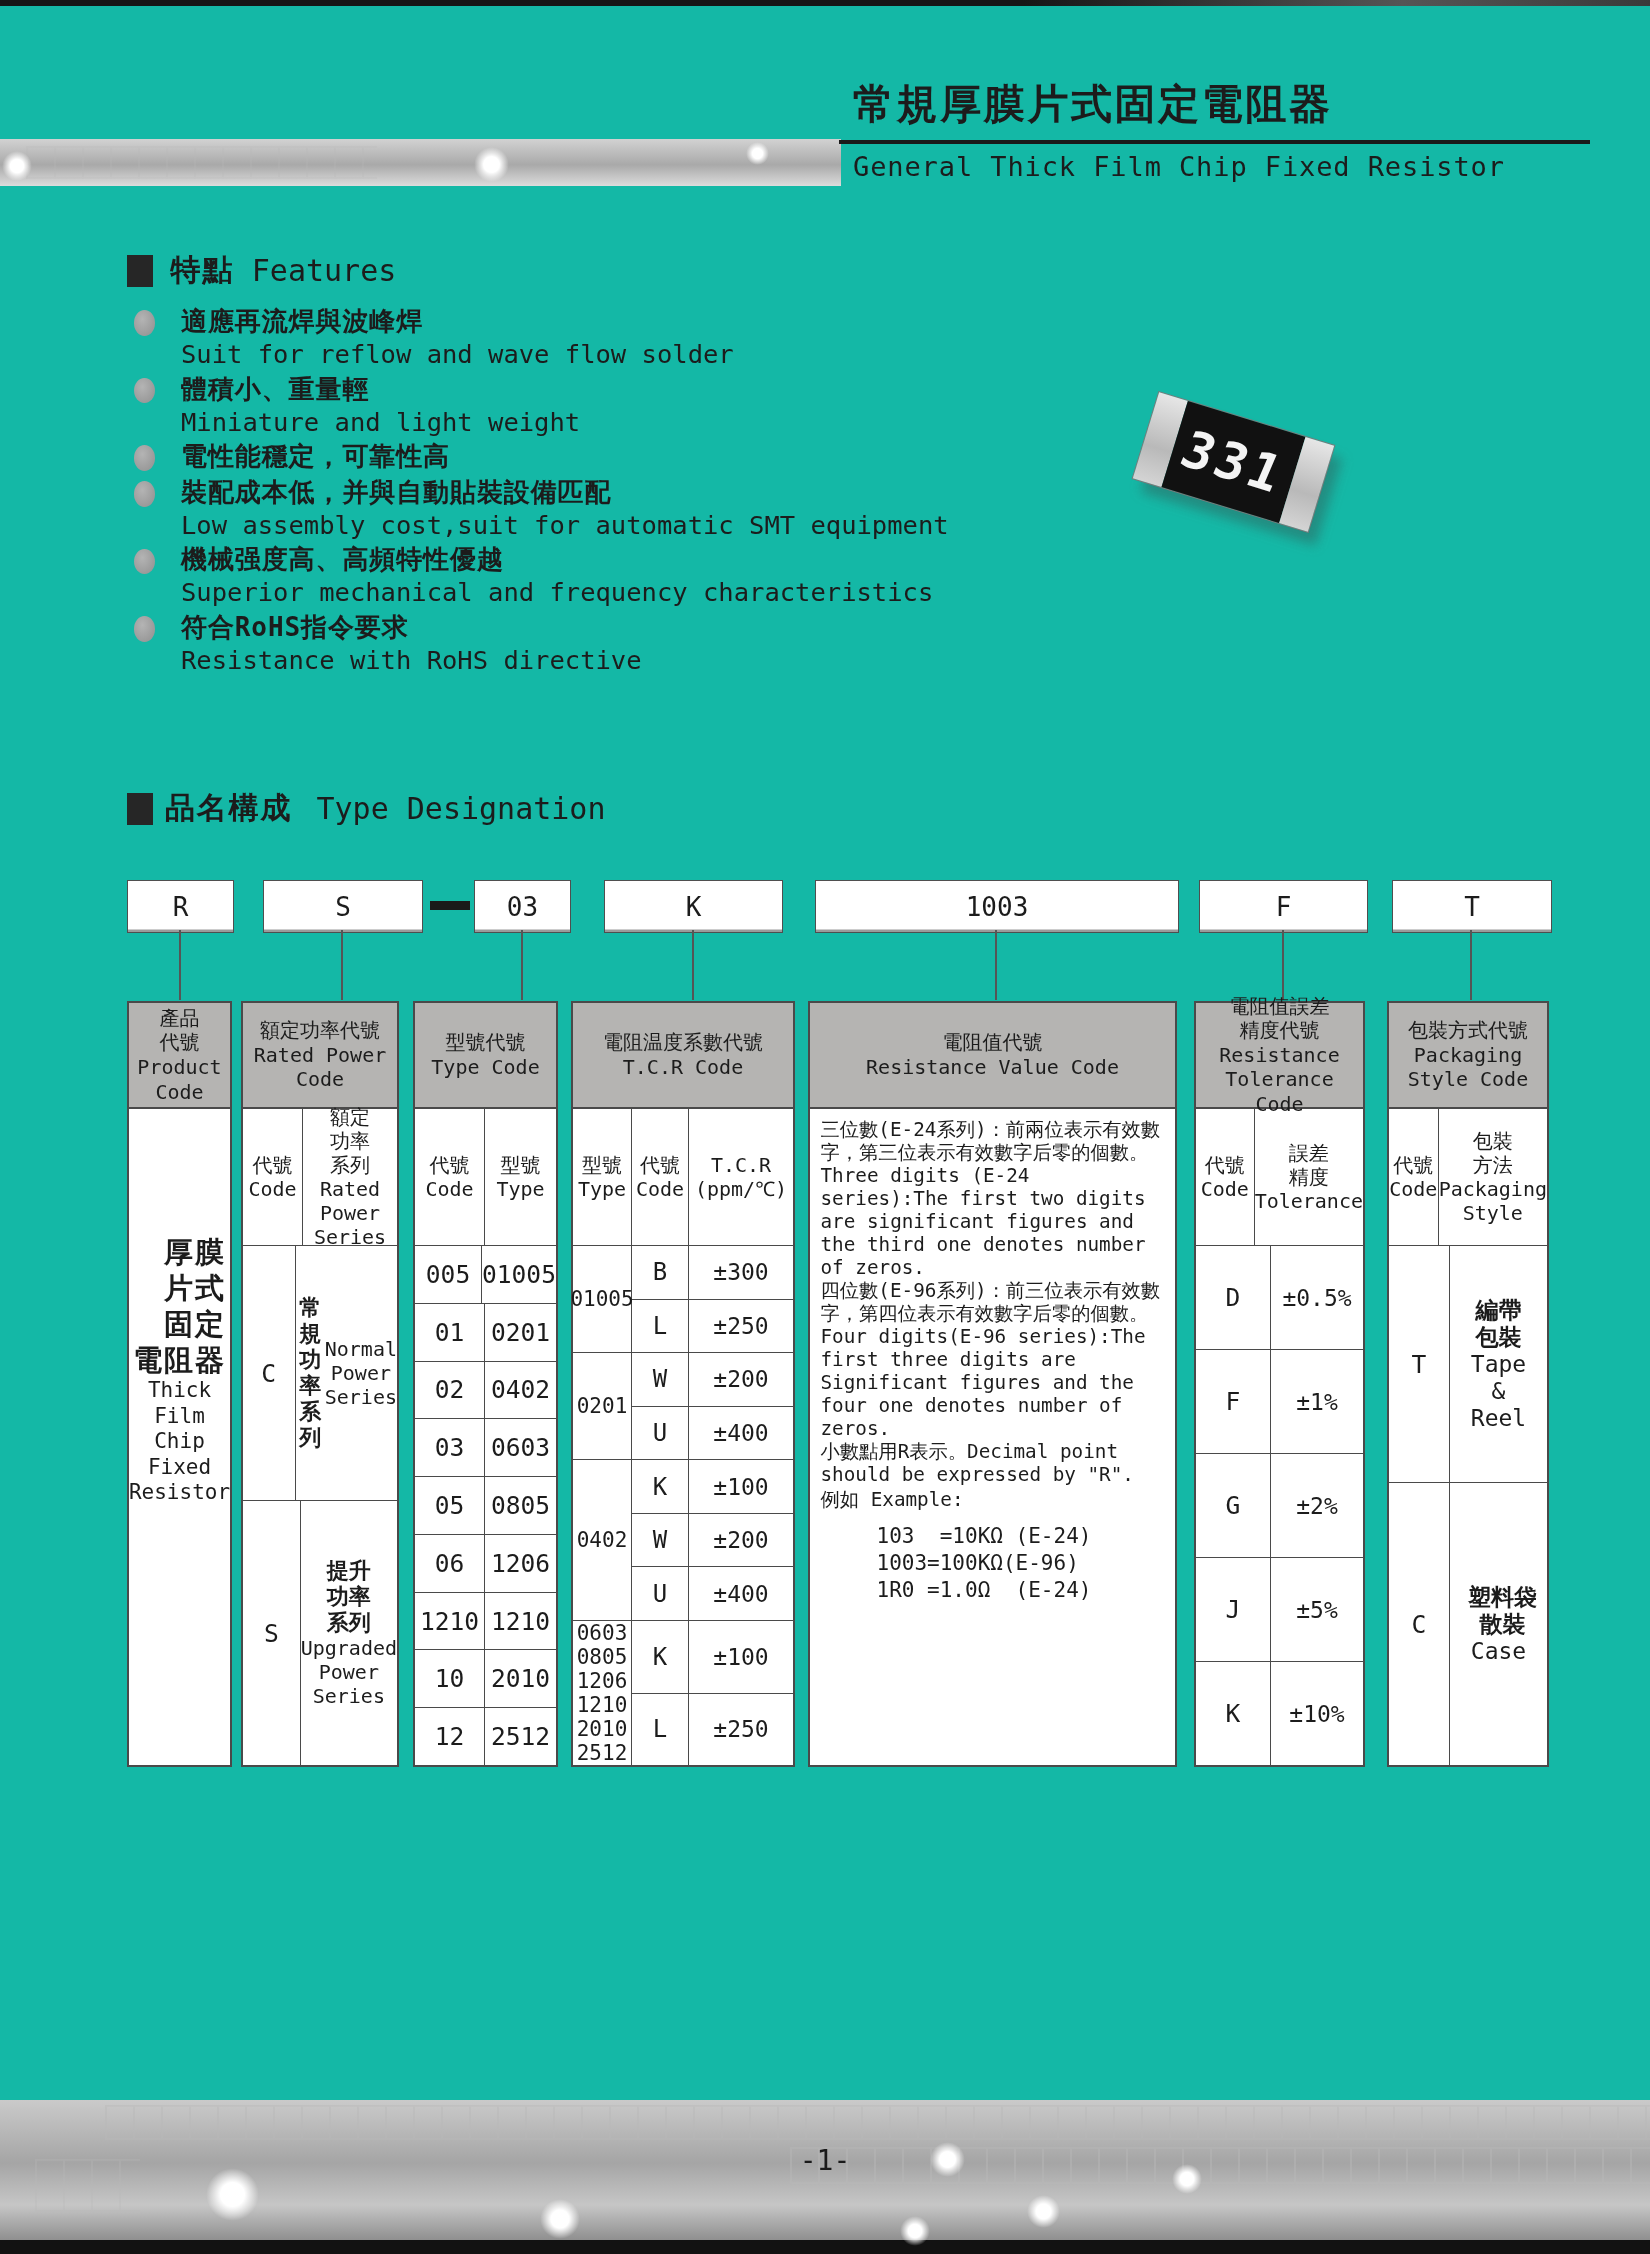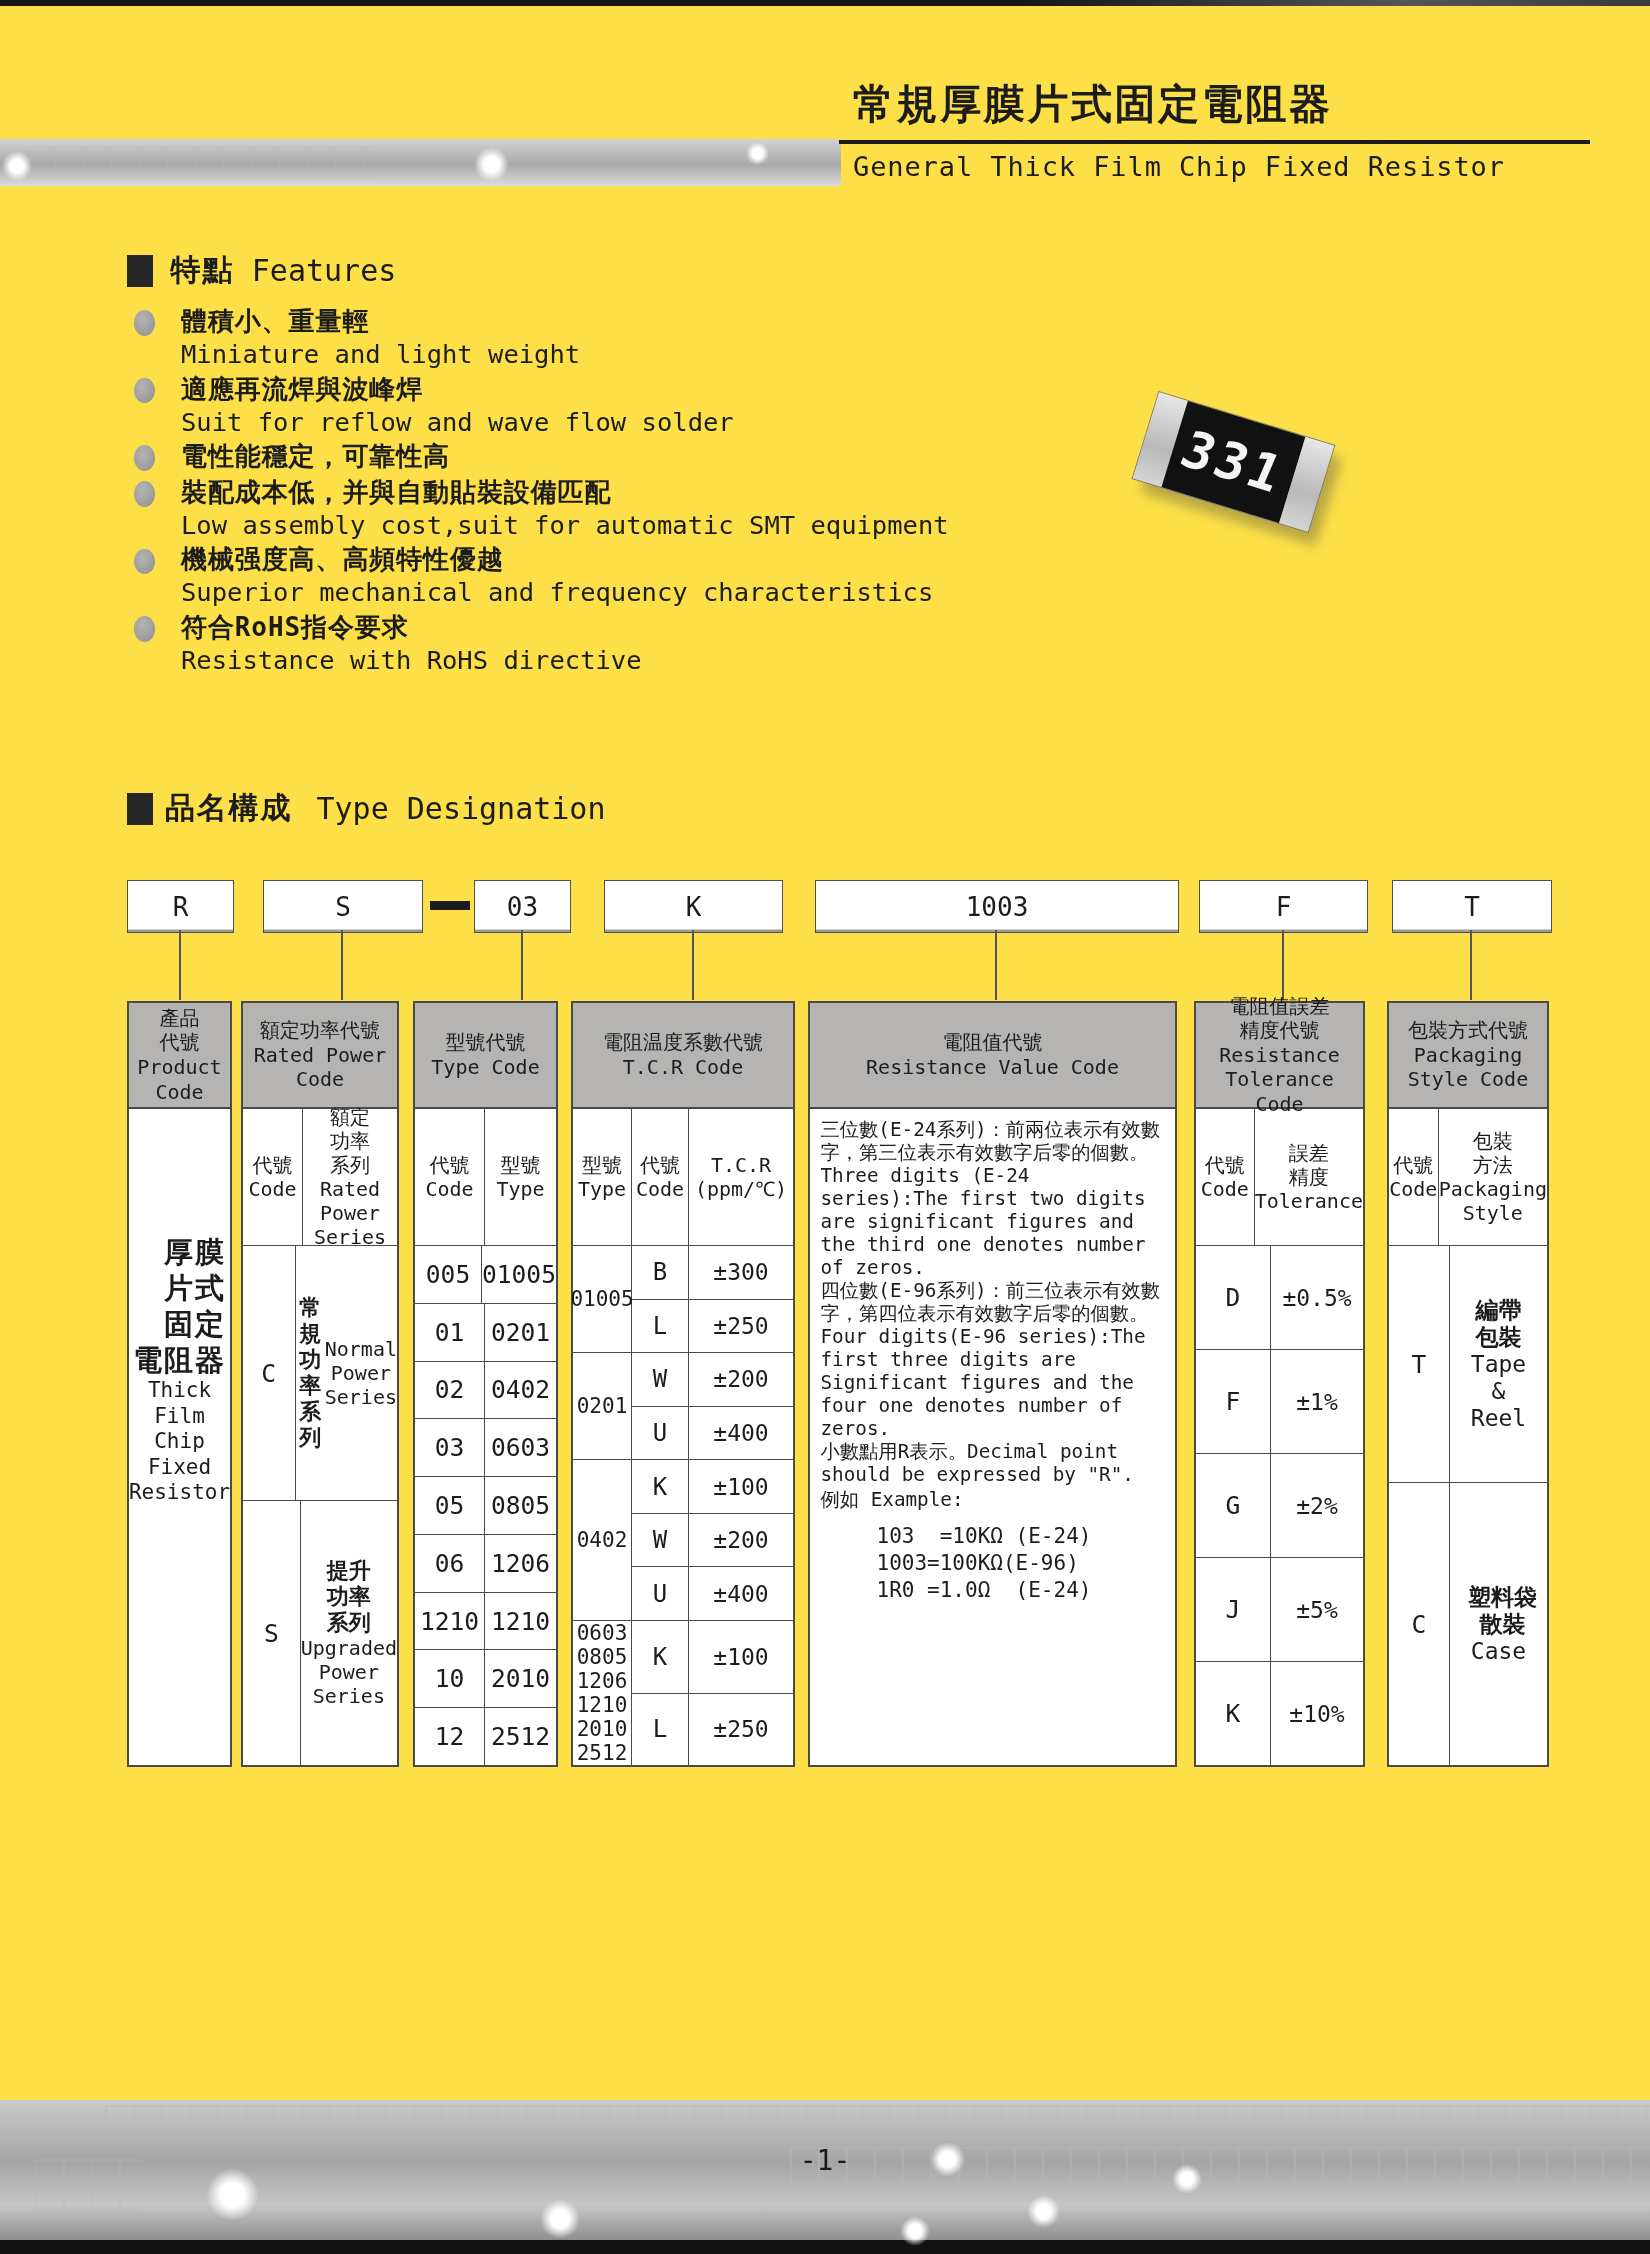--- a/index.html
+++ b/index.html
@@ -1,17 +1,17 @@
 <!DOCTYPE html>
 <html style="font-size:14px"><head>
 <meta charset="utf-8">
 <style>
   html,body{margin:0;padding:0;background:#e8e8e8;}
   #page{
-    position:relative; width:1650px; height:2254px; background:#fde047;
+    position:relative; width:1650px; height:2254px; background:#14b8a6;
     font-family:"DejaVu Sans Mono", monospace; color:#1c1c1c; overflow:hidden;
   }
   .abs{position:absolute;}
   
   .edge-top{left:0;top:0;width:100%;height:6.1px;background:linear-gradient(90deg,#161616 0 62%,#555 85%,#3a3a3a);}
   .edge-bottom{left:0;top:2240px;width:100%;height:14px;background:#121212;}
 
   
   .band{background:linear-gradient(180deg,#d2d2d2 0%,#a9a9a9 55%,#dcdcdc 100%);}
   .band-top{left:0;top:139px;width:841px;height:47px;}
@@ -130,27 +130,27 @@
 
   <div class="abs sec" style="left:127px;top:250px;">
     <span class="blk"></span>
     <span class="zh">特點</span>
     <span>Features</span>
   </div>
 
   <div class="abs feat-list">
     <div class="feat-item">
       <span class="feat-bullet"></span>
+      <div class="feat-zh">適應再流焊與波峰焊</div>
+      <div class="feat-en">Suit for reflow and wave flow solder</div>
+    </div>
+    <div class="feat-item">
+      <span class="feat-bullet"></span>
       <div class="feat-zh">體積小、重量輕</div>
       <div class="feat-en">Miniature and light weight</div>
-    </div>
-    <div class="feat-item">
-      <span class="feat-bullet"></span>
-      <div class="feat-zh">適應再流焊與波峰焊</div>
-      <div class="feat-en">Suit for reflow and wave flow solder</div>
     </div>
     <div class="feat-item">
       <span class="feat-bullet"></span>
       <div class="feat-zh">電性能穩定，可靠性高</div>
     </div>
     <div class="feat-item">
       <span class="feat-bullet"></span>
       <div class="feat-zh">裝配成本低，并與自動貼裝設備匹配</div>
       <div class="feat-en">Low assembly cost,suit for automatic SMT equipment</div>
     </div>

